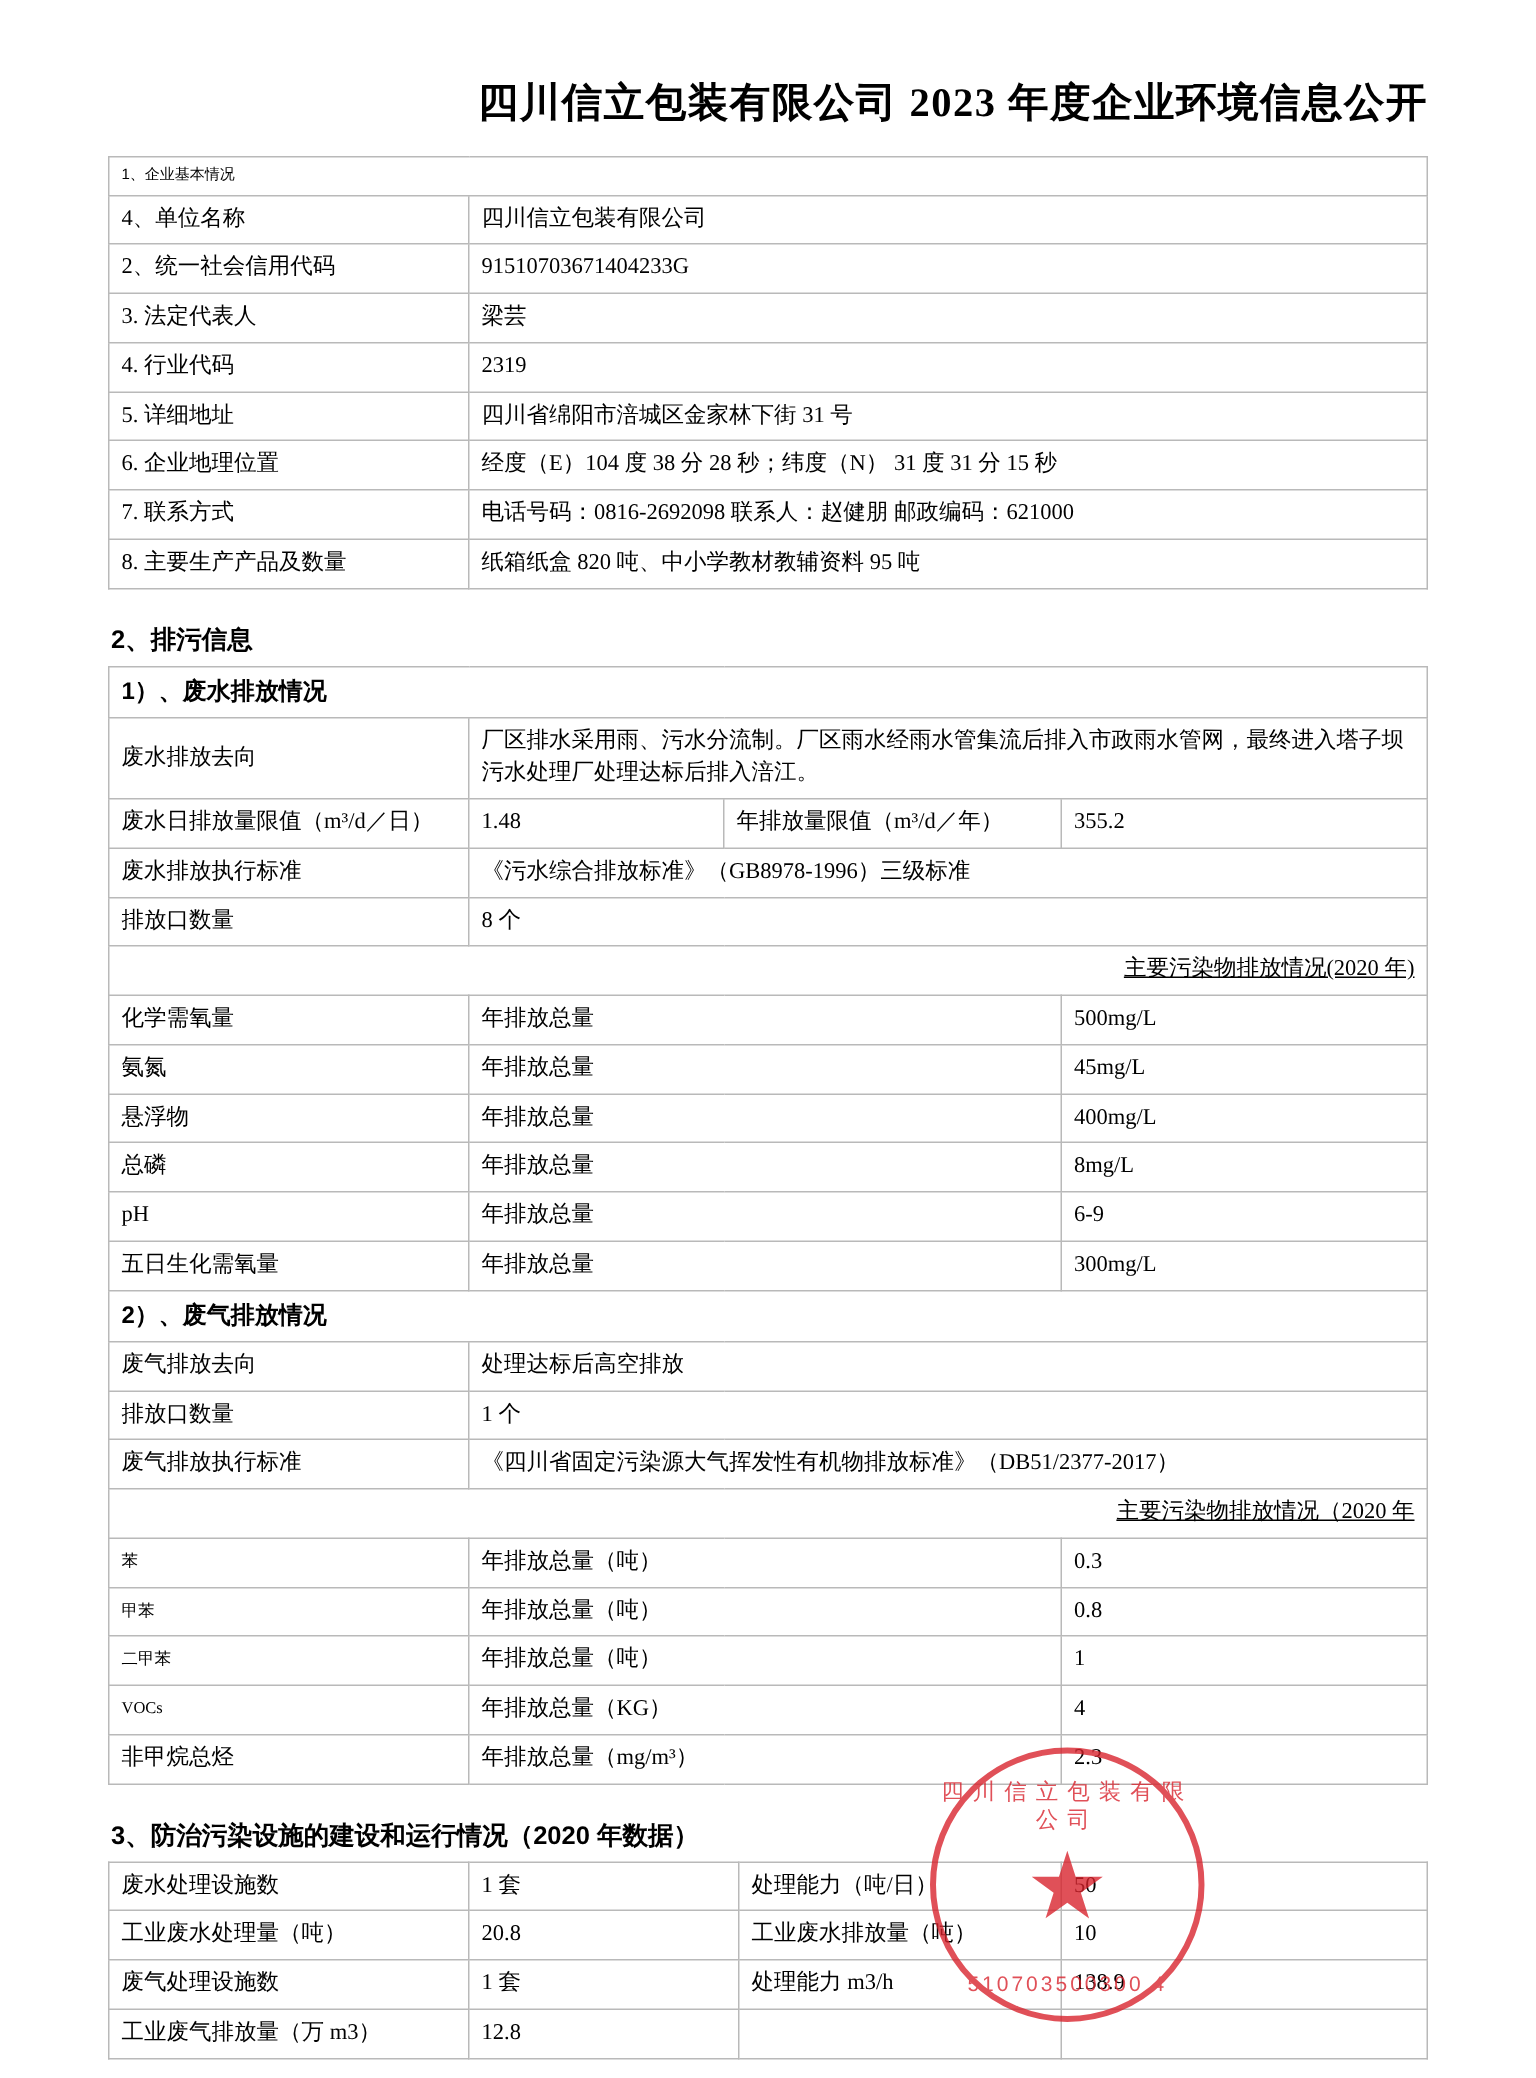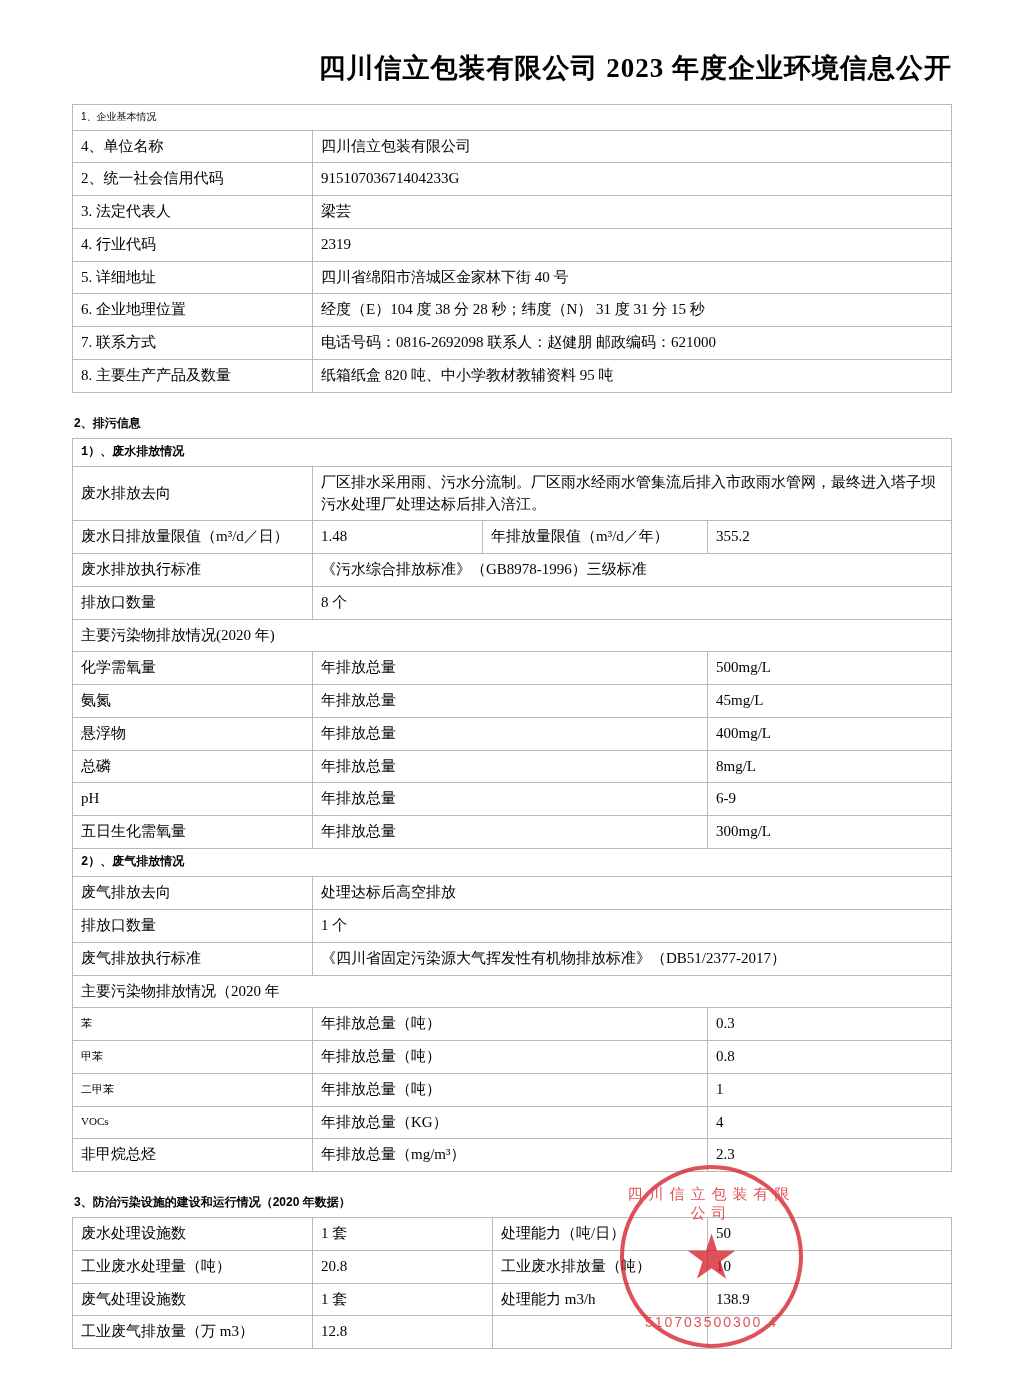--- a/index.html
+++ b/index.html
@@ -43,31 +43,32 @@
   }
   .sec-head td {
     font-weight: normal;
     font-family: "Liberation Sans", "DejaVu Sans", sans-serif;
     font-size: 10px;
     border-left-color: #b9b9b9;
   }
   .sec-label {
     font-weight: bold;
     font-family: "Liberation Sans", "DejaVu Sans", sans-serif;
-    font-size: 12px;
+    font-size: 17px;
     margin: 22px 0 6px 2px;
   }
   .sub-head td {
     font-weight: bold;
-    font-family: Liberation Mono, monospace;
-    font-size: 12px;
+    font-family: Liberation Sans, sans-serif;
+    font-size: 16px;
   }
   .center { text-align: left; }
   .mid-head td {
-    text-align: left;
+    text-align: right;
+    text-decoration: underline;
   }
   .small { font-size: 11px; }
   
   .seal {
     position: absolute;
     left: 620px;
     top: 1165px;
     width: 175px;
     height: 175px;
     border: 4px solid #d8202a;
@@ -131,21 +132,21 @@
       <tr>
         <td>3. 法定代表人</td>
         <td>梁芸</td>
       </tr>
       <tr>
         <td>4. 行业代码</td>
         <td>2319</td>
       </tr>
       <tr>
         <td>5. 详细地址</td>
-        <td>四川省绵阳市涪城区金家林下街 40 号</td>
+        <td>四川省绵阳市涪城区金家林下街 31 号</td>
       </tr>
       <tr>
         <td>6. 企业地理位置</td>
         <td>经度（E）104 度 38 分 28 秒；纬度（N） 31 度  31 分 15 秒</td>
       </tr>
       <tr>
         <td>7. 联系方式</td>
         <td>电话号码：0816-2692098      联系人：赵健朋  邮政编码：621000</td>
       </tr>
       <tr>

